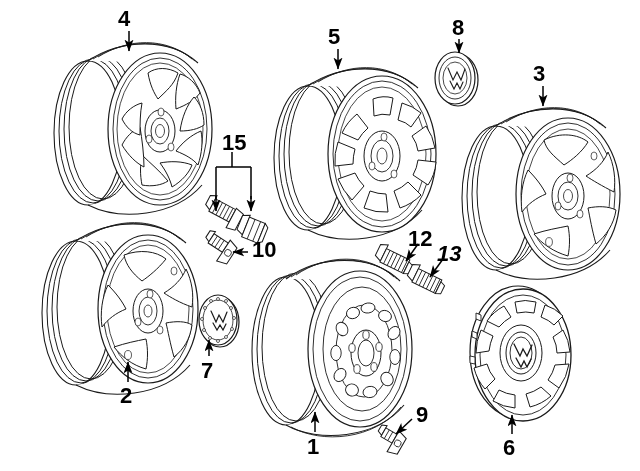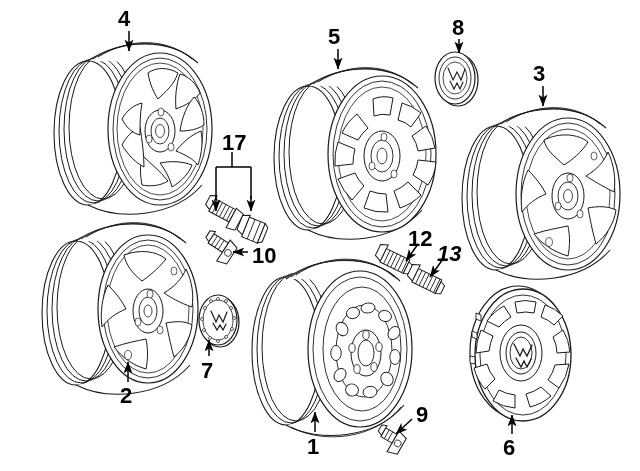--- a/index.html
+++ b/index.html
@@ -341,22 +341,22 @@
     <line x1="216" y1="167" x2="251" y2="167"></line>
     <line x1="216" y1="167" x2="216" y2="199"></line>
     <line x1="251" y1="167" x2="251" y2="199"></line>
   </g>
 </svg>
 
 <div class="cal" style="left:118px;top:8px;">4</div>
 <div class="cal" style="left:328px;top:26px;">5</div>
 <div class="cal" style="left:452px;top:17px;">8</div>
 <div class="cal" style="left:533px;top:63px;">3</div>
-<div class="cal" style="left:222px;top:132px;">17</div>
-<div class="cal" style="left:252px;top:239px;margin-top:6px;">10</div>
+<div class="cal" style="left:222px;top:132px;">15</div>
+<div class="cal" style="left:252px;top:239px;">10</div>
 <div class="cal" style="left:408px;top:228px;">12</div>
 <div class="cal" style="left:437px;top:243px;font-style:italic;">13</div>
 <div class="cal" style="left:120px;top:385px;">2</div>
 <div class="cal" style="left:201px;top:360px;">7</div>
 <div class="cal" style="left:307px;top:436px;">1</div>
 <div class="cal" style="left:416px;top:404px;">9</div>
 <div class="cal" style="left:503px;top:437px;">6</div>
 
 </div>
 

